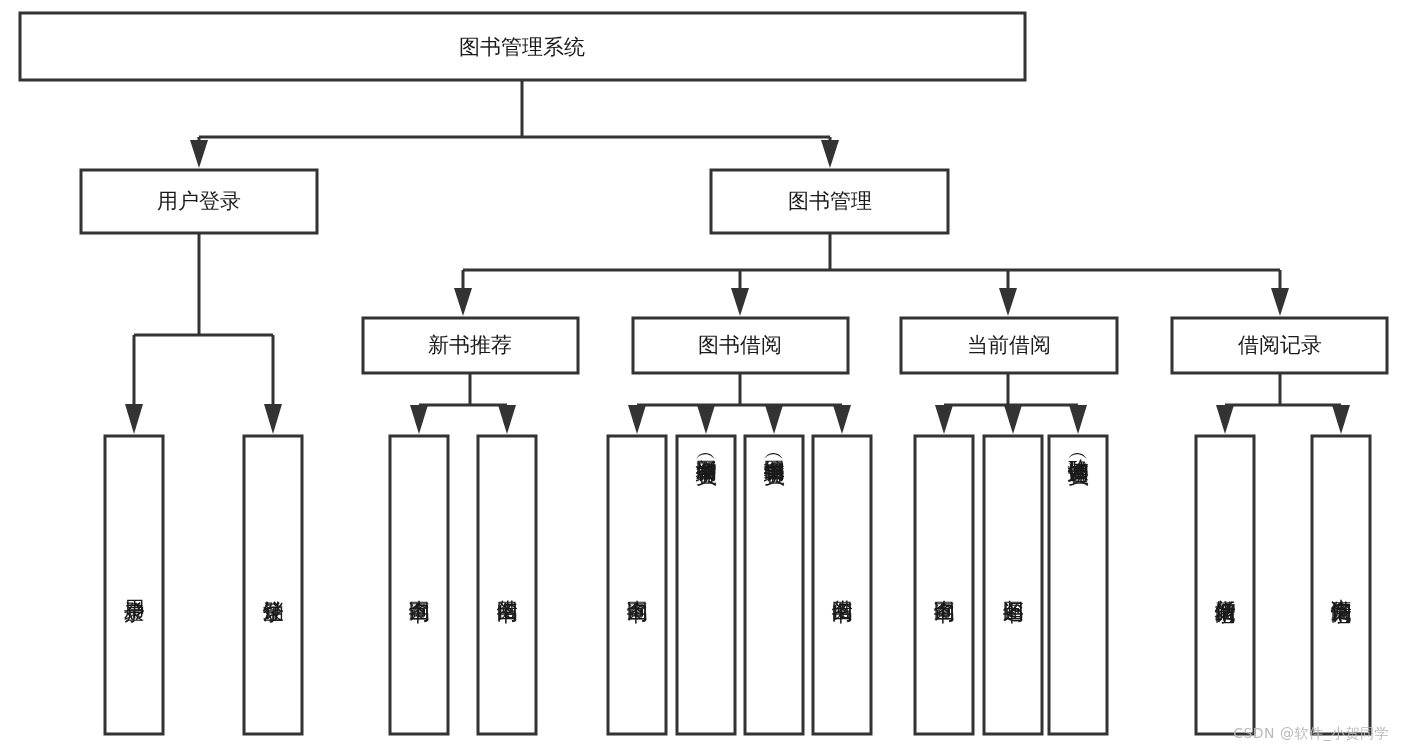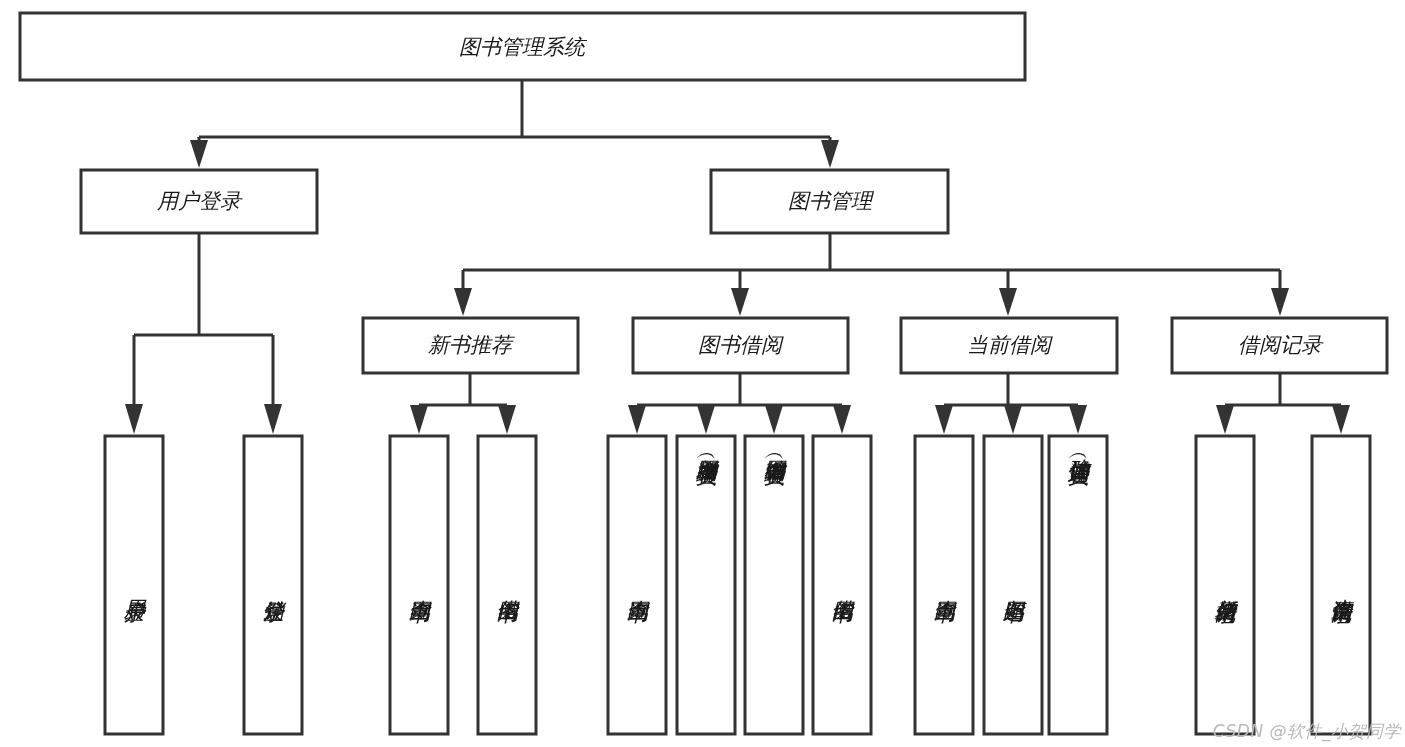--- a/index.html
+++ b/index.html
@@ -12,21 +12,20 @@
     width: 1405px;
     height: 747px;
     overflow: hidden;
     font-family: "DejaVu Sans", "Liberation Sans", sans-serif;
   }
   #diagram-root {
     position: relative;
     width: 1405px;
     height: 747px;
     background: #ffffff;
-    font-style: italic;
   }
   svg#tree-svg {
     position: absolute;
     left: 0;
     top: 0;
     width: 1405px;
     height: 747px;
   }
   .node-rect {
     fill: #ffffff;
@@ -61,24 +60,24 @@
     letter-spacing: 1px;
     display: flex;
     align-items: center;
     justify-content: center;
     text-align: center;
     white-space: nowrap;
     pointer-events: none;
   }
   #watermark {
     position: absolute;
-    right: 4px;
+    right: 16px;
     bottom: 4px;
     font-family: "DejaVu Sans", "Liberation Sans", sans-serif;
-    font-size: 17px;
+    font-size: 14px;
     color: #b9b9b9;
     letter-spacing: 0.5px;
     white-space: nowrap;
   }
 </style>
 </head>
 <body>
 
 <div id="diagram-root">
 

